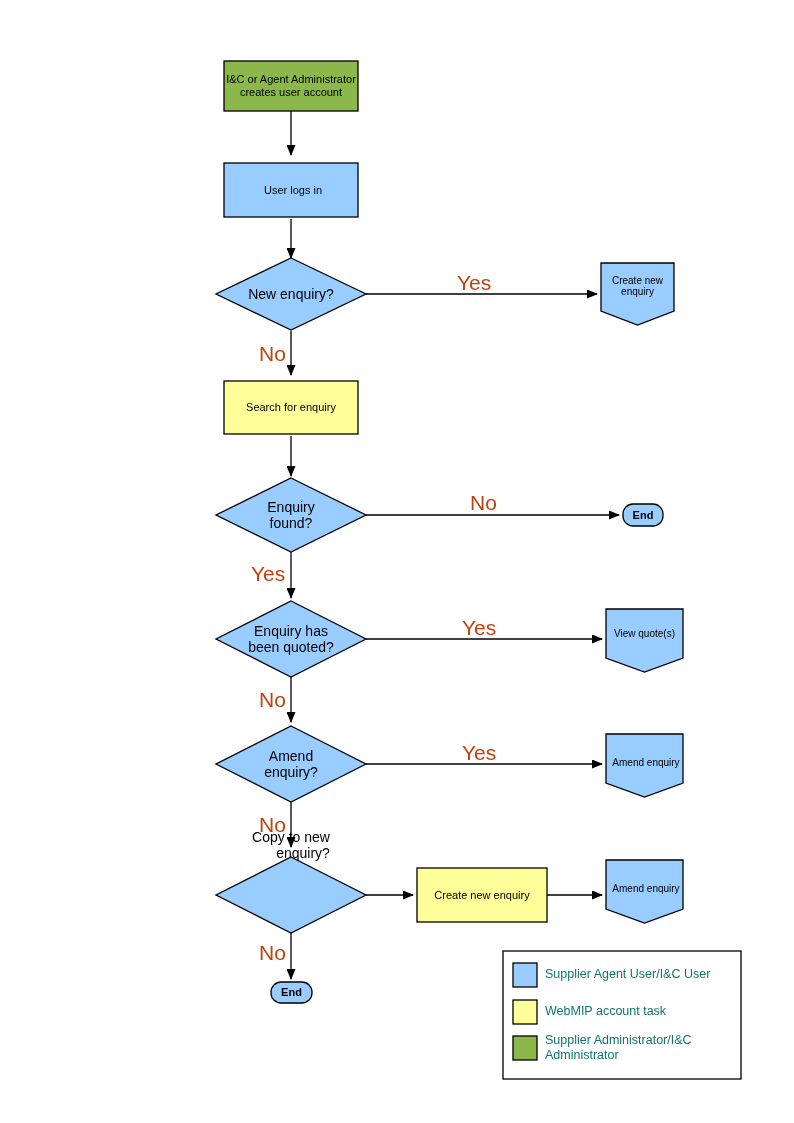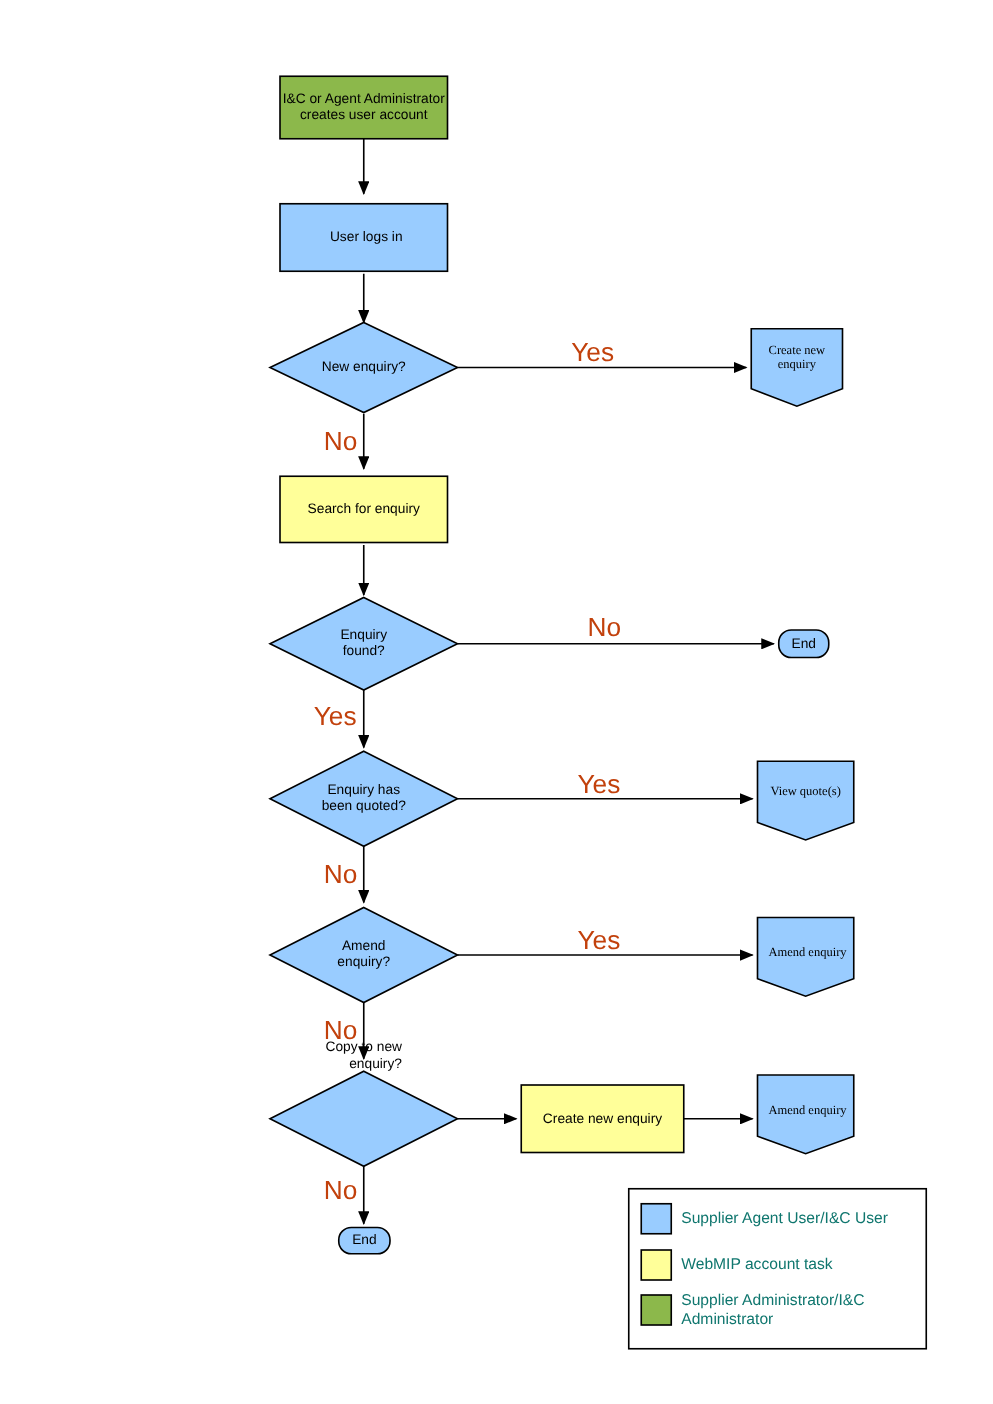--- a/index.html
+++ b/index.html
@@ -39,23 +39,23 @@
     white-space: nowrap;
   }
   .legend-label {
     position: absolute;
     color: #0f766e;
     font-size: 12.5px;
     line-height: 1.18;
     white-space: pre-line;
   }
   .t-process { font-size: 11px; }
-  .t-pent { font-size: 10px; font-family: Liberation Serif, serif; }
-  .t-term { font-size: 11px; }
-  .t-dec { font-size: 11px; }
+  .t-pent { font-size: 10px; }
+  .t-term { font-size: 11px; font-weight: bold; }
+  .t-dec { font-size: 14px; }
 </style>
 </head>
 <body>
 
 <svg id="canvas" viewBox="0 0 794 1123" xmlns="http://www.w3.org/2000/svg">
   <defs>
     <marker id="arrow" markerWidth="11" markerHeight="9" refX="10" refY="4.5" orient="auto" markerUnits="userSpaceOnUse">
       <path d="M0,0 L11,4.5 L0,9 z" fill="#000000"></path>
     </marker>
   </defs>

